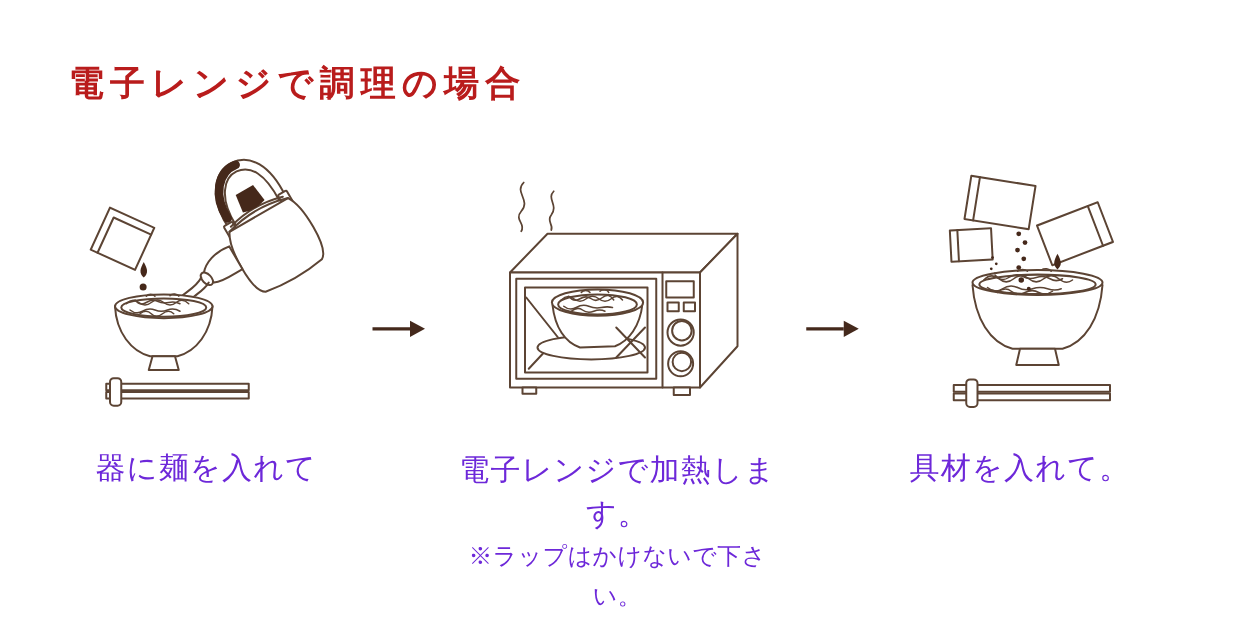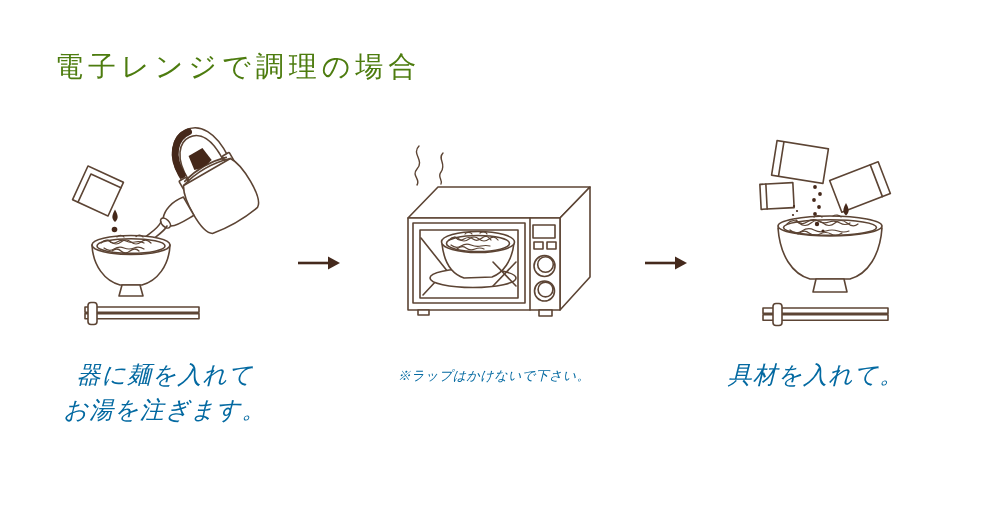--- a/index.html
+++ b/index.html
@@ -1,24 +1,24 @@
 <!DOCTYPE html>
 <html><head>
 <meta charset="utf-8">
 <style>
   html,body{margin:0;padding:0;background:#fff;}
   .canvas{position:relative;width:1000px;height:509px;background:#ffffff;overflow:hidden;
           font-family:"Liberation Serif","DejaVu Serif",serif;}
-  .title{position:absolute;left:55px;top:48px;margin:0;font-size:28px;font-weight:400;
-         letter-spacing:5px;color:#4d7c0f;}
+  .title{position:absolute;left:55px;top:48px;margin:0;font-size:28px;font-weight:700;
+         letter-spacing:5px;color:#b91c1c;}
   .illus{position:absolute;margin:0;}
   .arrow{position:absolute;}
-  .cap{position:absolute;margin:0;text-align:center;color:#0369a1;font-size:24px;
-       line-height:35px;letter-spacing:1px;font-weight:500;font-style:italic;}
-  .cap .note{display:block;font-size:13px;line-height:32px;letter-spacing:0.5px;}
+  .cap{position:absolute;margin:0;text-align:center;color:#6d28d9;font-size:24px;
+       line-height:35px;letter-spacing:1px;font-weight:500;}
+  .cap .note{display:block;font-size:19px;line-height:32px;letter-spacing:0.5px;}
   .cap span{display:block;}
   
   .s  {stroke:#5c4434;stroke-width:1.6;fill:none;stroke-linecap:round;stroke-linejoin:round;}
   .sw {stroke:#5c4434;stroke-width:1.6;fill:#ffffff;stroke-linejoin:round;}
   .d  {fill:#45281a;stroke:none;}
   .gr {stroke:#45281a;stroke-width:7;fill:none;stroke-linecap:round;}
   .n  {stroke:#5c4434;stroke-width:1.2;fill:none;stroke-linecap:round;}
 </style>
 </head>
 <body>
@@ -211,24 +211,24 @@
       <g>
         <rect class="sw" x="33" y="178" width="125" height="5.4"></rect>
         <rect class="sw" x="33" y="184.8" width="125" height="5.4"></rect>
         <rect class="sw" x="43" y="173.5" width="9" height="22" rx="3"></rect>
       </g>
     </svg>
   </figure>
 
   <p class="cap" style="left:30px;top:358px;width:270px;">
     <span>器に麺を入れて</span>
-    <span>お湯を注ぎます。</span>
   </p>
 
   <p class="cap" style="left:358px;top:360px;width:272px;">
+    <span>電子レンジで加熱します。</span>
     <span class="note">※ラップはかけないで下さい。</span>
   </p>
 
   <p class="cap" style="left:680px;top:358px;width:272px;">
     <span>具材を入れて。</span>
   </p>
 
 </div>
 
 </body></html>

